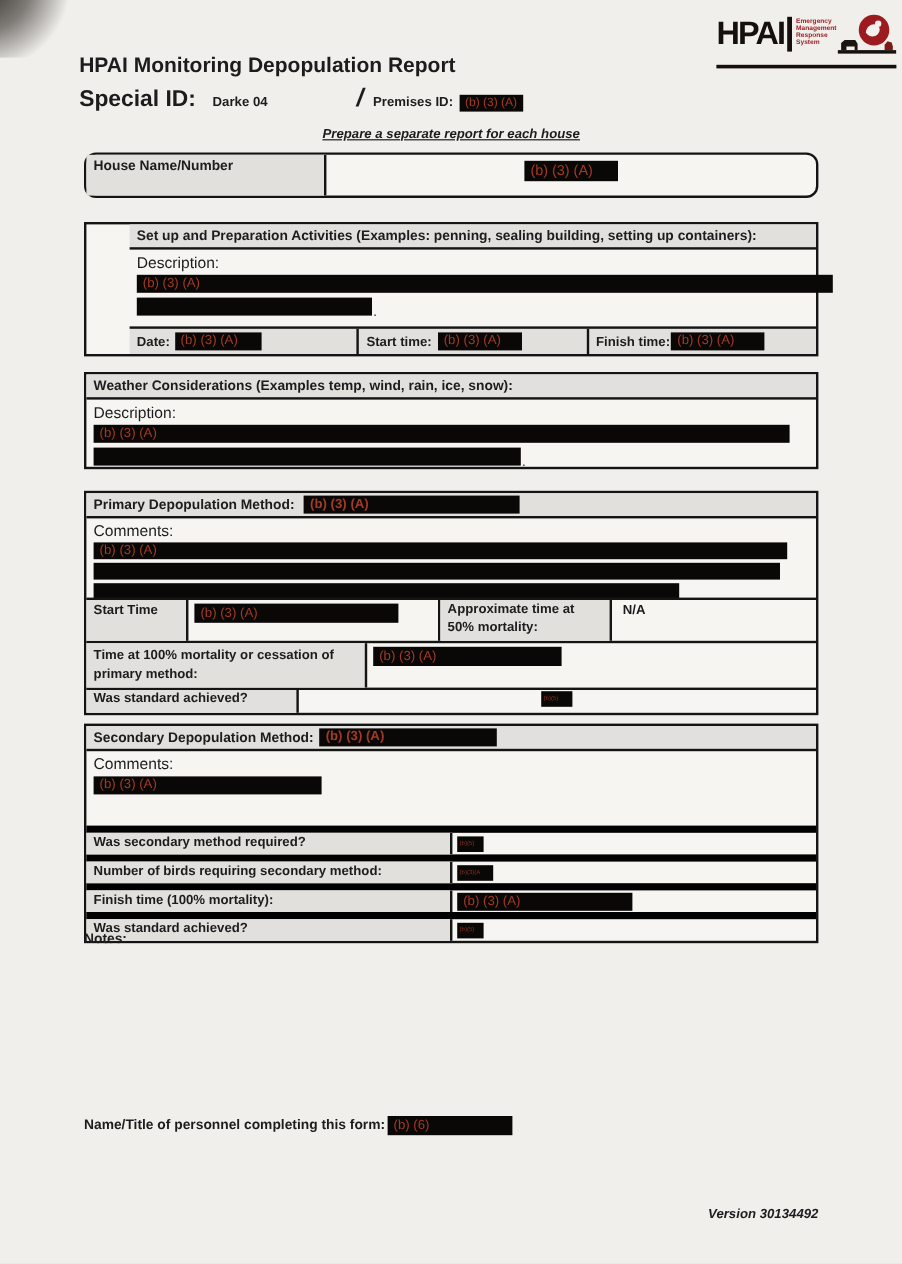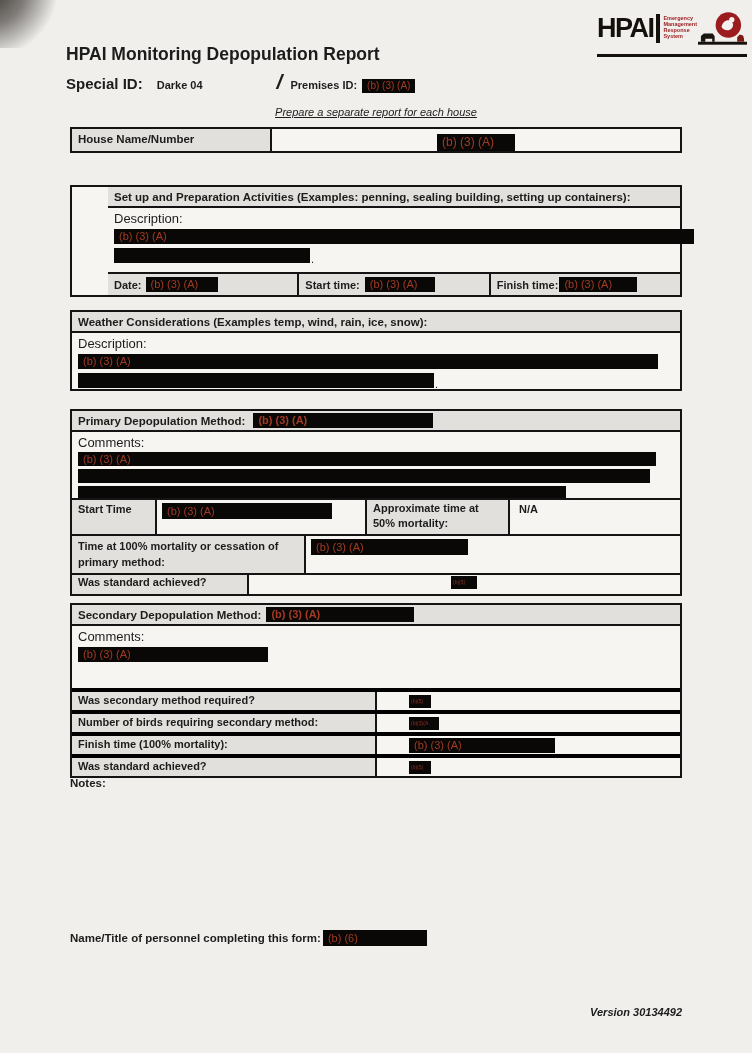--- a/index.html
+++ b/index.html
@@ -9,37 +9,37 @@
     background:radial-gradient(circle at 0 0, rgba(35,30,26,.95) 0%, rgba(35,30,26,.55) 40%, rgba(35,30,26,0) 72%);pointer-events:none;}
   
   .logo{position:absolute;top:13px;left:597px;width:150px;height:40px;display:flex;align-items:flex-start;border-bottom:3px solid #15100c;padding-bottom:1px;}
   .logo-acronym{font-size:27px;font-weight:800;letter-spacing:-1.5px;line-height:30px;color:#15100c;}
   .logo-bar{width:5px;height:29px;background:#15100c;margin:1px 3px 0 2px;}
   .logo-subtext{display:flex;flex-direction:column;justify-content:flex-start;margin-top:2px;}
   .logo-subtext span{font-size:5.5px;line-height:6px;font-weight:700;color:#9b1b1e;white-space:nowrap;}
   .logo-emblem{margin-left:1px;margin-top:-2px;}
   .page-title{position:absolute;left:66px;top:44px;font-size:17.5px;font-weight:700;}
   .id-row{position:absolute;left:66px;top:70px;width:560px;display:flex;align-items:baseline;}
-  .special-id-label{font-size:15px;font-weight:700;}
+  .special-id-label{font-size:19px;font-weight:700;}
   .special-id-value{font-size:11px;font-weight:700;margin-left:14px;}
   .id-slash{font-size:21px;font-weight:700;margin-left:74px;font-style:italic;}
   .premises-id-label{font-size:11px;font-weight:700;margin-left:8px;}
-  .instruction{position:absolute;left:70px;top:106px;width:612px;text-align:center;font-size:11px;font-style:italic;text-decoration:underline;font-weight:400;}
+  .instruction{position:absolute;left:70px;top:106px;width:612px;text-align:center;font-size:11px;font-style:italic;text-decoration:underline;font-weight:700;}
   
   .sect{position:absolute;left:70px;width:612px;border:2px solid #141414;box-sizing:border-box;background:#f6f5f2;}
   .sect-header{background:#e1e0dc;border-bottom:2px solid #141414;padding:2px 6px;font-size:11.5px;font-weight:700;display:flex;align-items:center;box-sizing:border-box;}
   .gray{background:#e1e0dc;}
   .redact{background:#0a0807;color:#a33a24;font-size:11px;line-height:15px;padding:0 5px;display:inline-block;white-space:nowrap;box-sizing:border-box;overflow:hidden;}
   .redact-bar{background:#0a0807;color:#a33a24;font-size:11px;line-height:15px;padding:0 5px;box-sizing:border-box;overflow:hidden;}
   .redact-tiny{background:#0a0807;color:#8e2f1e;font-size:5px;line-height:12px;padding:0 2px;display:inline-block;height:13px;letter-spacing:0;overflow:hidden;box-sizing:border-box;}
   .desc-label{font-size:13px;}
   .lbl{font-size:11px;font-weight:700;}
   .cell{box-sizing:border-box;}
   
-  .house-table{top:127px;height:26px;display:flex;padding:0;}
+  .house-table{top:127px;height:38px;display:flex;padding:0;border-radius:10px;}
   .house-label{width:200px;border-right:2px solid #141414;padding:4px 6px;font-size:11.5px;font-weight:700;}
   .house-value{flex:1;display:flex;justify-content:center;align-items:flex-start;padding-top:5px;}
   
   .setup{top:185px;padding-left:36px;}
   .setup-body{padding:3px 6px 4px 6px;height:64px;box-sizing:border-box;}
   .setup-footer{display:flex;border-top:2px solid #141414;height:21px;}
   .setup-footer .cell{flex:1;padding:1px 4px 1px 6px;display:flex;align-items:center;border-right:2px solid #141414;}
   .setup-footer .cell:last-child{border-right:none;}
   
   .weather{top:310px;}
@@ -47,21 +47,21 @@
   
   .primary{top:409px;}
   .prim-comments{padding:3px 6px 3px 6px;height:66px;box-sizing:border-box;}
   .prim-row1{display:flex;border-top:2px solid #141414;height:34px;}
   .prim-row2{display:flex;border-top:2px solid #141414;height:37px;}
   .prim-row3{display:flex;border-top:2px solid #141414;height:19px;}
   .bordR{border-right:2px solid #141414;}
   
   .secondary{top:603px;}
   .sec-comments{padding:3px 6px;height:62px;box-sizing:border-box;}
-  .sec-row{display:flex;border-top:4px solid #000000;height:18px;gap:28px;}
+  .sec-row{display:flex;border-top:6px solid #000000;height:18px;}
   .sec-row .sec-label{width:305px;padding:0 6px;border-right:2px solid #141414;}
   .sec-row .sec-value{flex:1;padding:1px 4px;display:flex;align-items:center;}
   
   .notes-label{position:absolute;left:70px;top:777px;font-size:11.5px;font-weight:700;}
   .notes-box{position:absolute;left:70px;top:792px;width:612px;height:116px;border:2px solid #141414;box-sizing:border-box;background:#f5f4f1;}
   .notes-placeholder{display:block;padding:5px 8px;font-size:11px;color:#8b8b8b;}
   
   .personnel{position:absolute;left:70px;top:930px;display:flex;align-items:center;}
   .personnel .lbl{font-size:11.5px;}
   .version{position:absolute;left:70px;top:1006px;width:612px;text-align:right;font-size:11px;font-weight:700;font-style:italic;}

